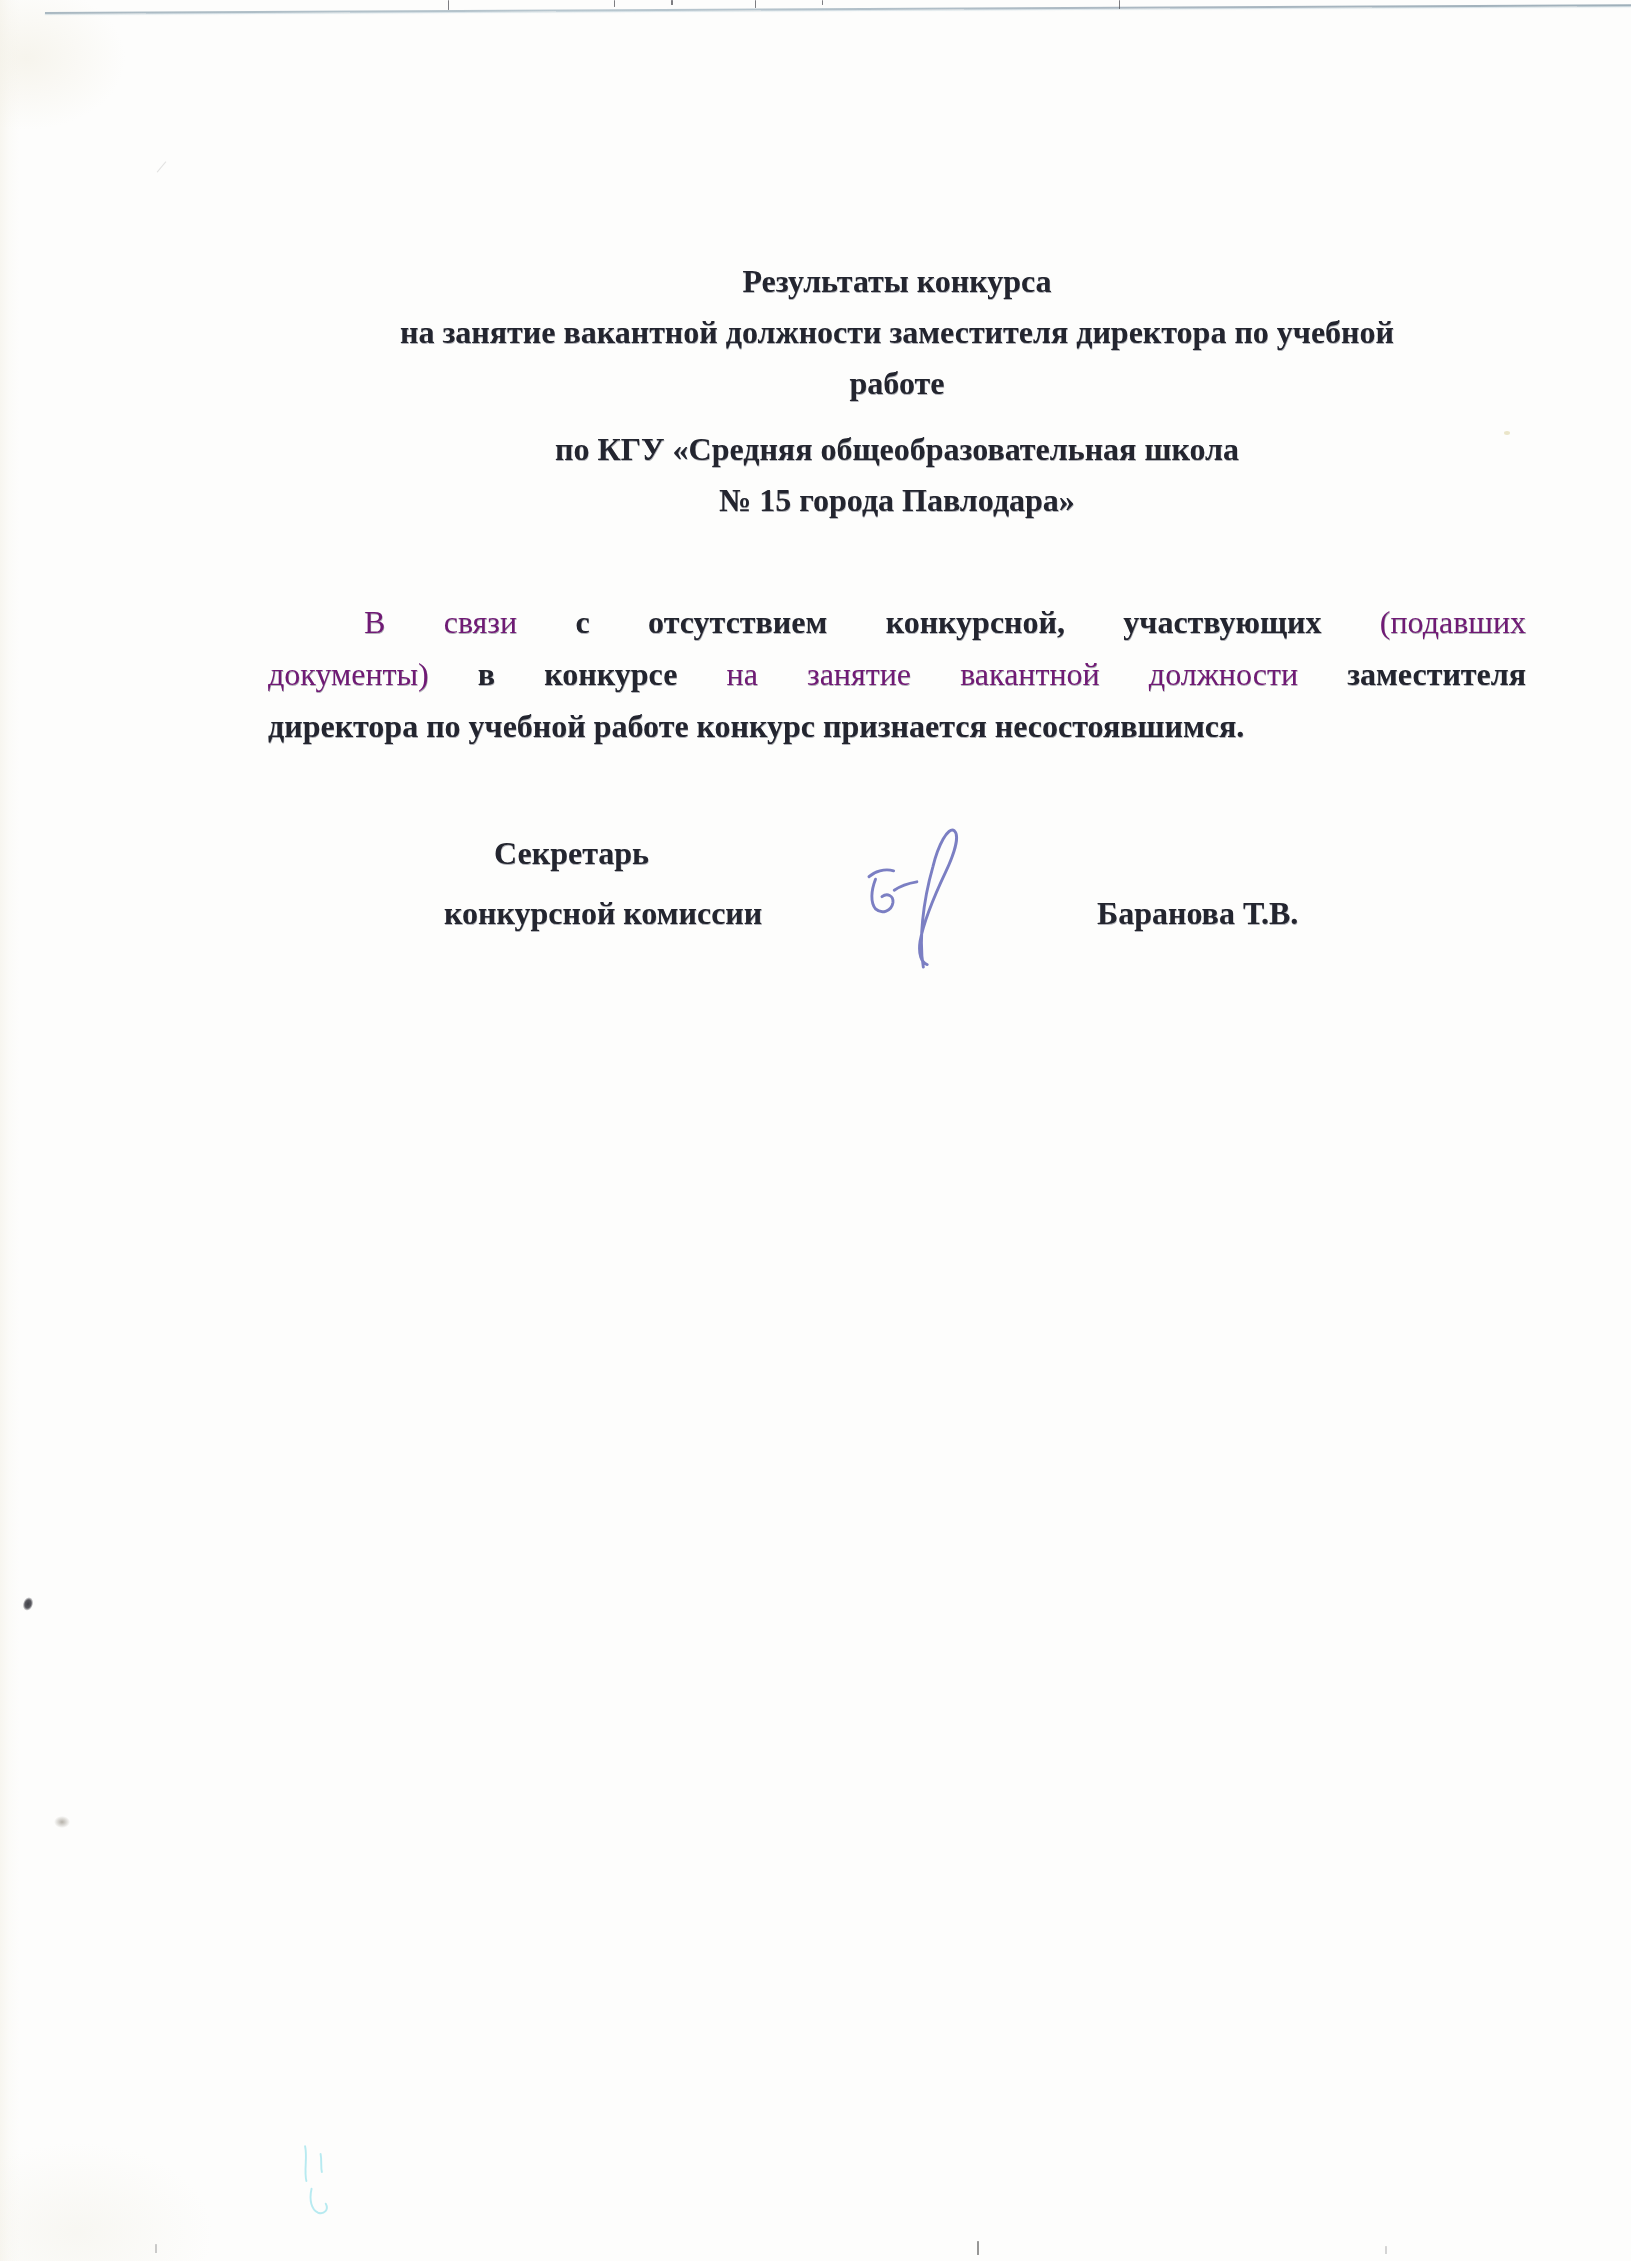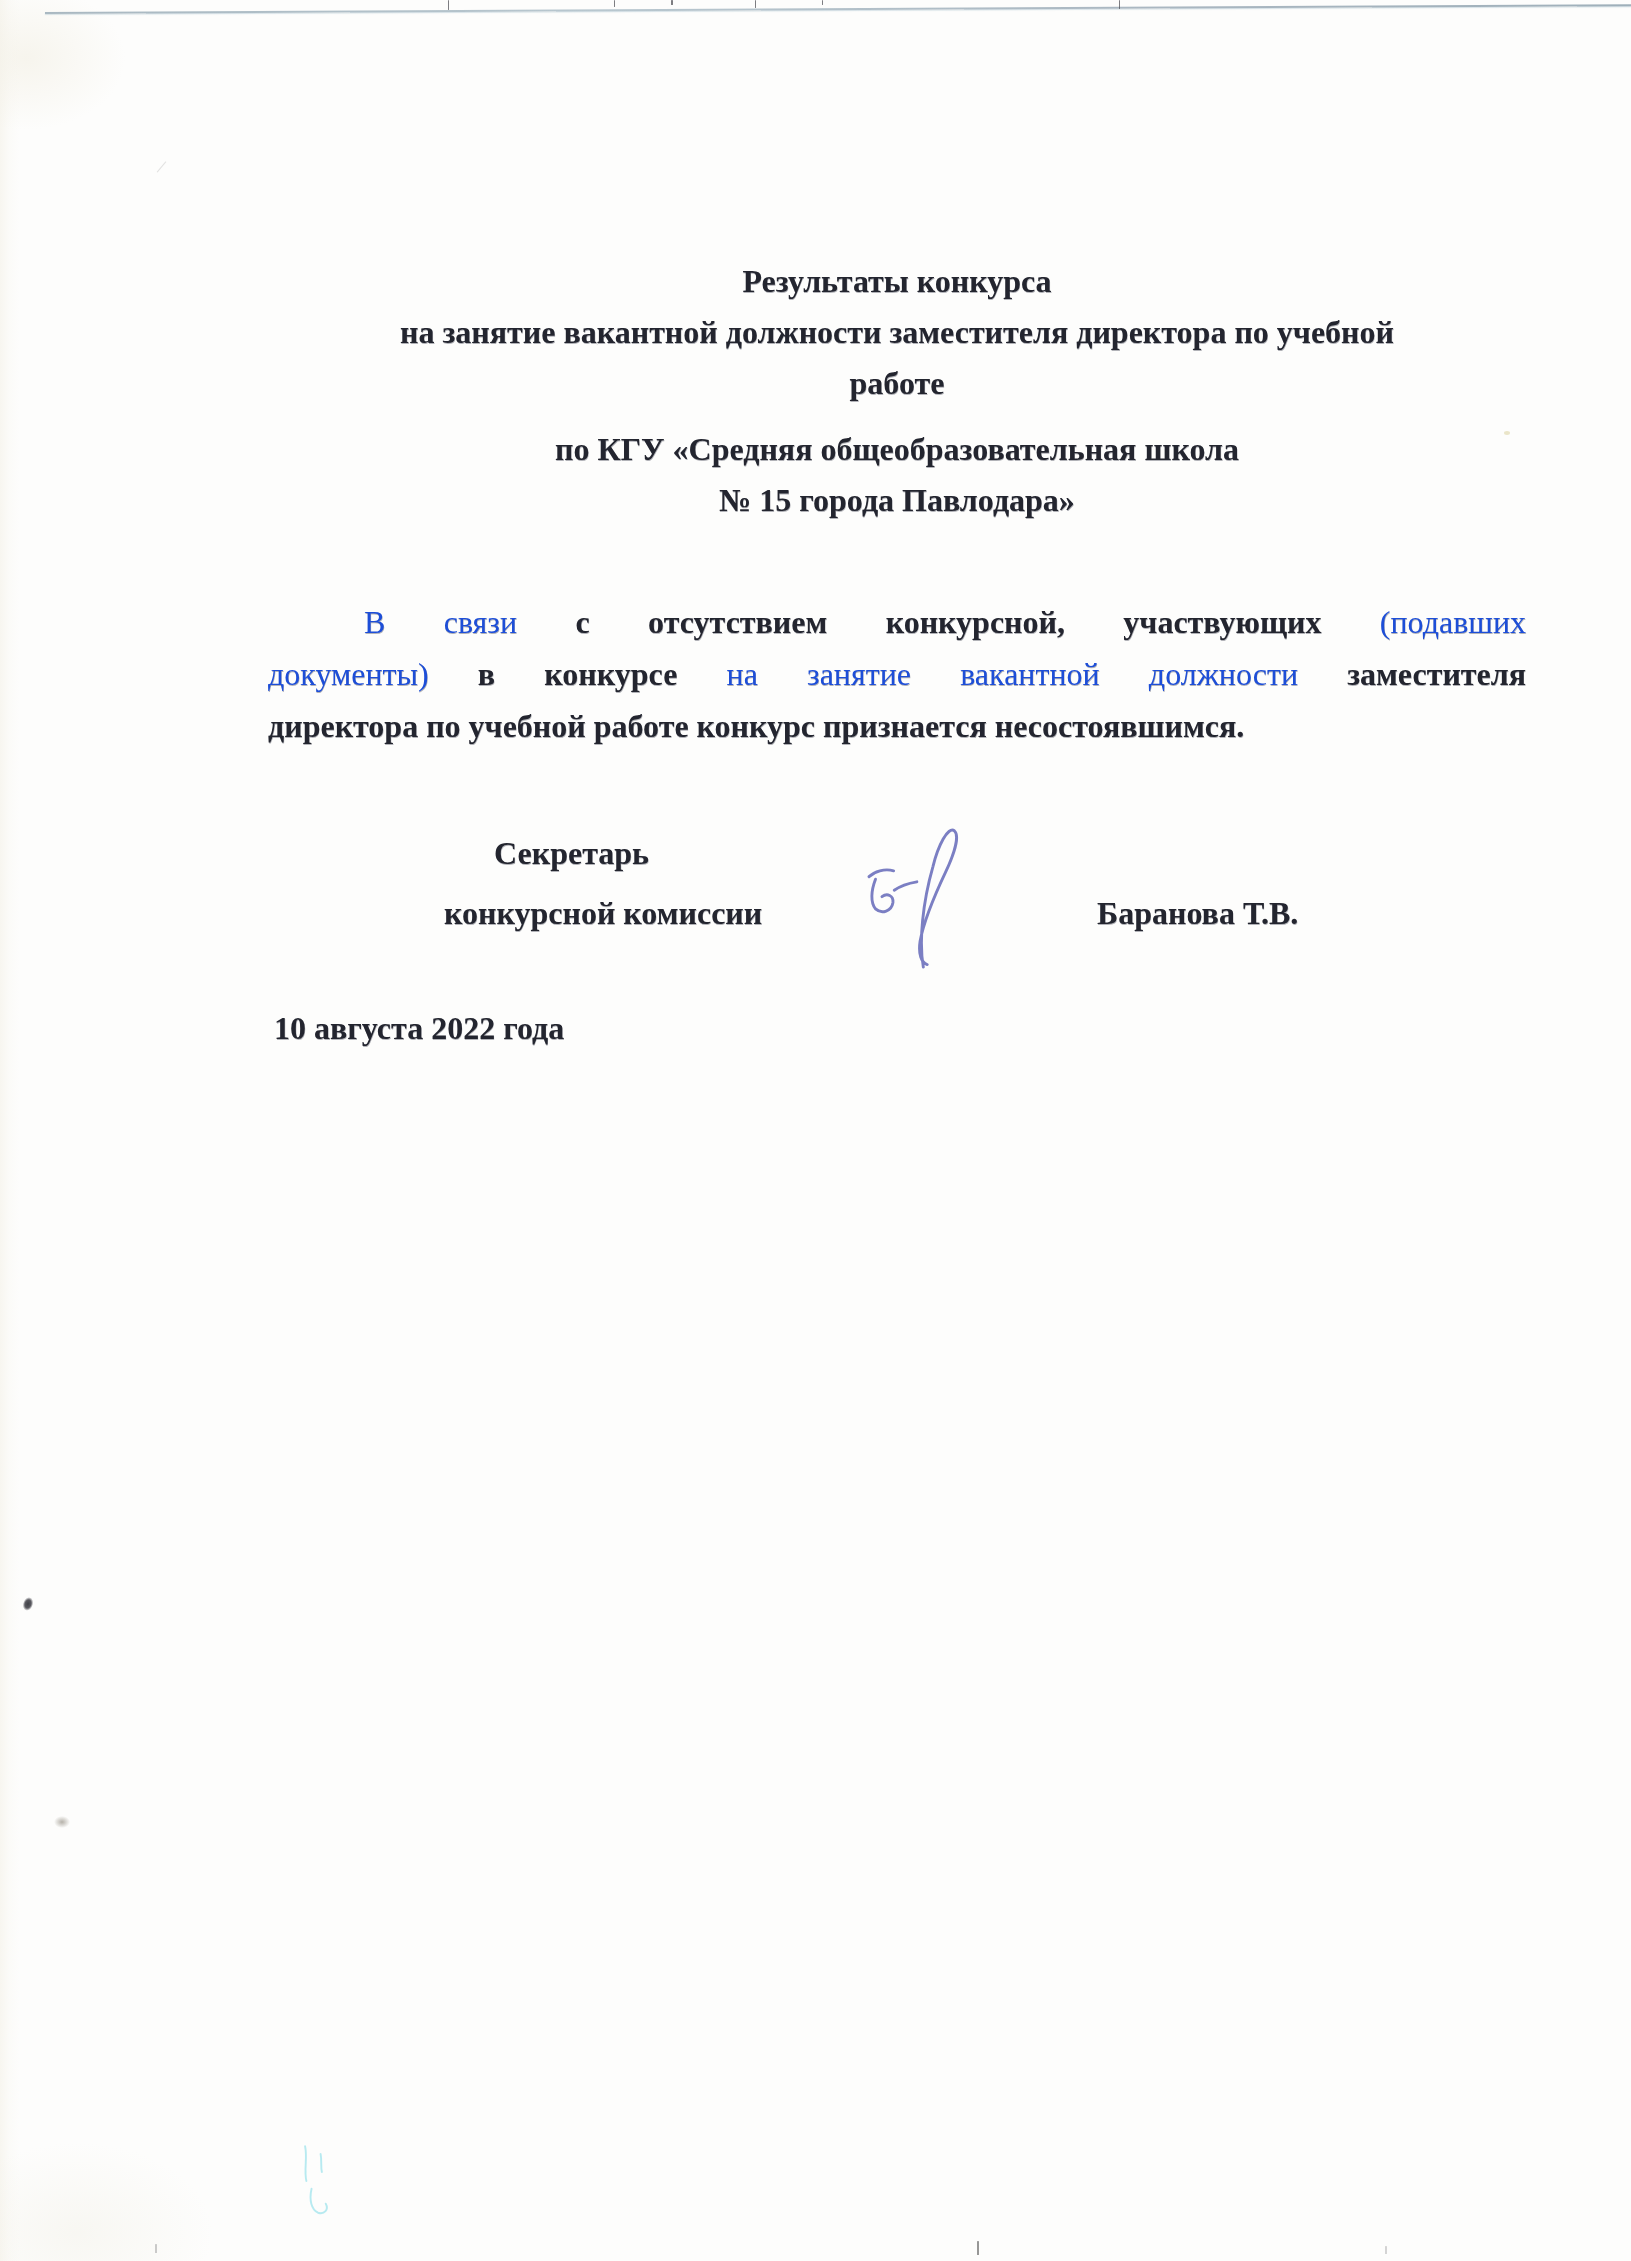--- a/index.html
+++ b/index.html
@@ -5,21 +5,21 @@
   html,body{margin:0;padding:0;}
   body{width:1631px;height:2261px;overflow:hidden;font-family:"Liberation Serif","DejaVu Serif",serif;}
   .page{position:relative;width:1631px;height:2261px;background:#fdfdfc;overflow:hidden;}
   .paper-tint{position:absolute;inset:0;pointer-events:none;
     background:
       linear-gradient(90deg, rgba(243,240,230,.55) 0px, rgba(243,240,230,.18) 9px, rgba(243,240,230,0) 19.4px),
       radial-gradient(142px 103px at 26px 58px, rgba(240,236,222,.5), rgba(240,236,222,0) 70%),
       radial-gradient(194px 129px at 77px 2233px, rgba(240,238,228,.4), rgba(240,238,228,0) 70%);}
   .doc{position:absolute;inset:0;font-size:32px;line-height:52px;}
   .bd{font-weight:bold;color:#23252f;}
-  .rg{font-weight:normal;color:#1d4ed8;}
+  .rg{font-weight:normal;color:#701a75;}
   .softink{text-shadow:0.4px 0.5px 0.6px rgba(35,38,55,0.35);}
   .center-block{position:absolute;left:268px;width:1258px;text-align:center;line-height:51px;}
   .para{position:absolute;left:268px;width:1258px;}
   .jline{text-align:justify;text-align-last:justify;line-height:52px;white-space:normal;}
   .jline-last{text-align:justify;text-align-last:left;line-height:52px;}
   .indent{text-indent:96px;}
   .abs-line{position:absolute;white-space:nowrap;line-height:52px;}
   
   .scan-topline{position:absolute;left:45px;top:12.3px;width:1586px;height:1.6px;
     background:linear-gradient(90deg,#a9b8c1,#b8c7cf 35%,#aab7c1 70%,#9fb0ba);
@@ -92,17 +92,16 @@
 
     <svg class="sig-svg" width="115" height="159" viewBox="0 0 178 246">
       <g fill="none" stroke="#6e72bd" stroke-width="4.5" stroke-linecap="round" stroke-linejoin="round" opacity="0.9" style="stroke: rgb(110, 114, 189);">
         <path d="M14,100 C22,92 38,87 52,91"></path>
         <path d="M24,104 C17,122 16,140 24,150 C34,159 49,153 51,140 C52,129 42,125 34,131"></path>
         <path d="M53,121 C63,114 76,110 88,108"></path>
         <path d="M98,240 C91,200 97,140 113,84 C121,52 136,22 146,29 C154,36 147,62 133,92 C115,130 99,168 93,200 C90,220 95,233 104,236"></path>
       </g>
     </svg>
 
-    <div class="abs-line bd" style="left:274px;top:1002px;">10 августа 2022 года</div>
 
   </div>
 </div>
 
 
 </body></html>

